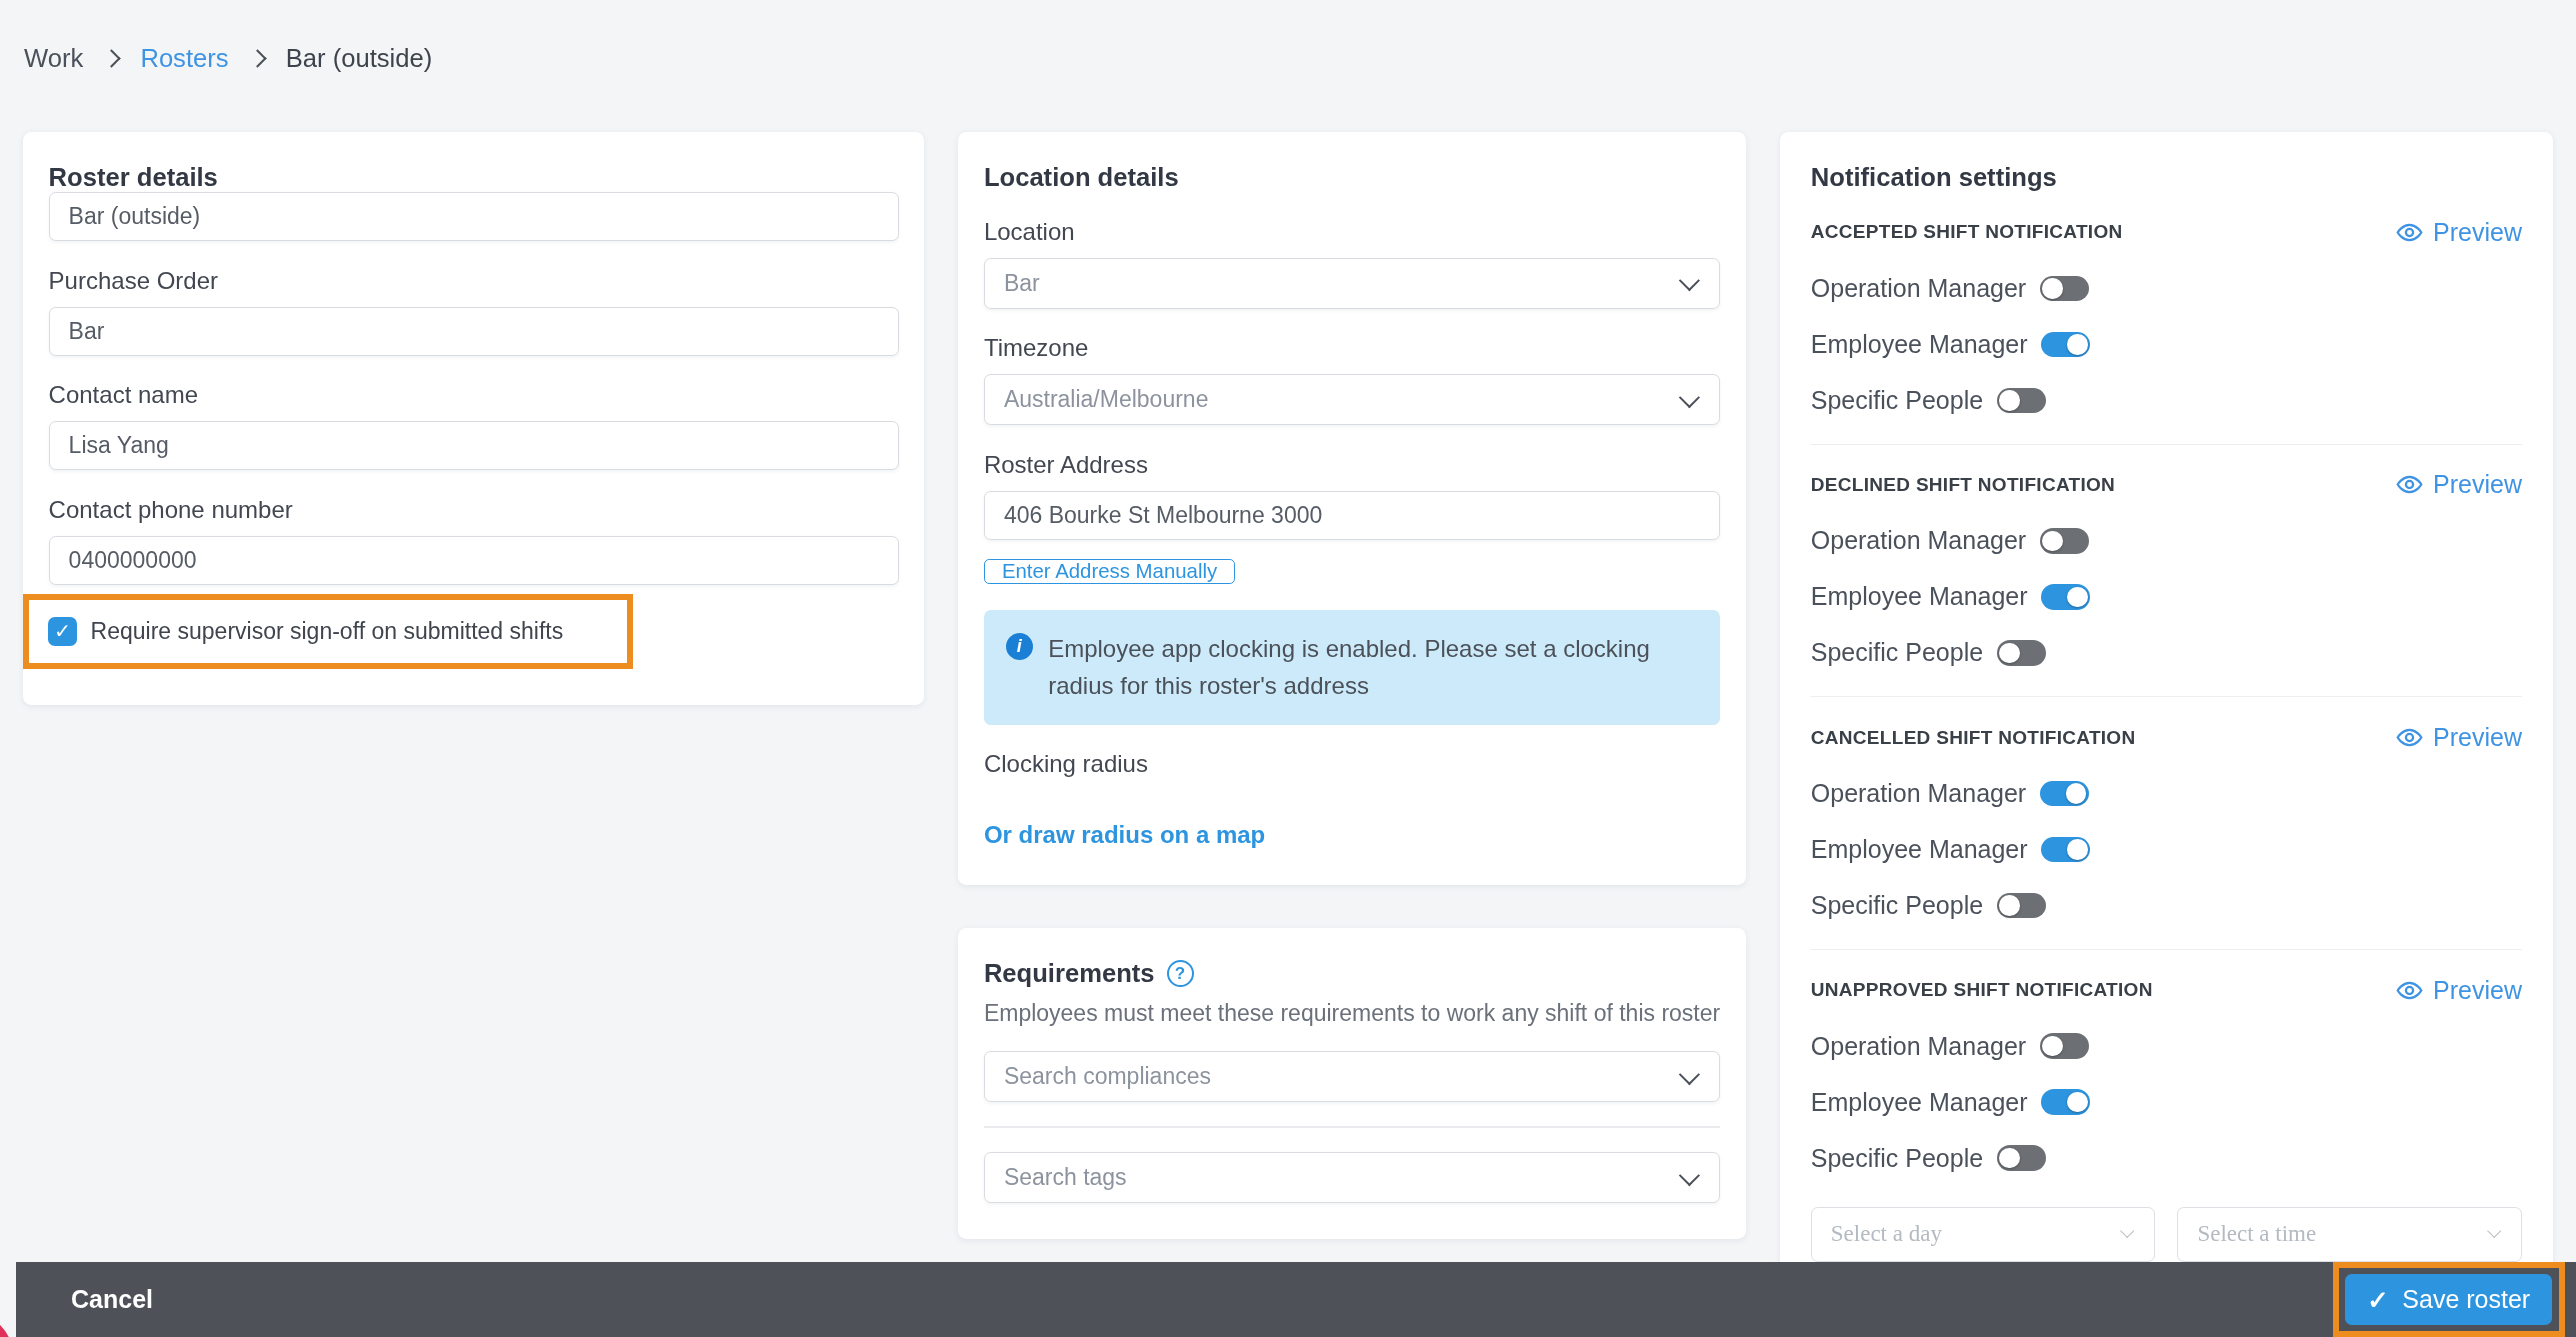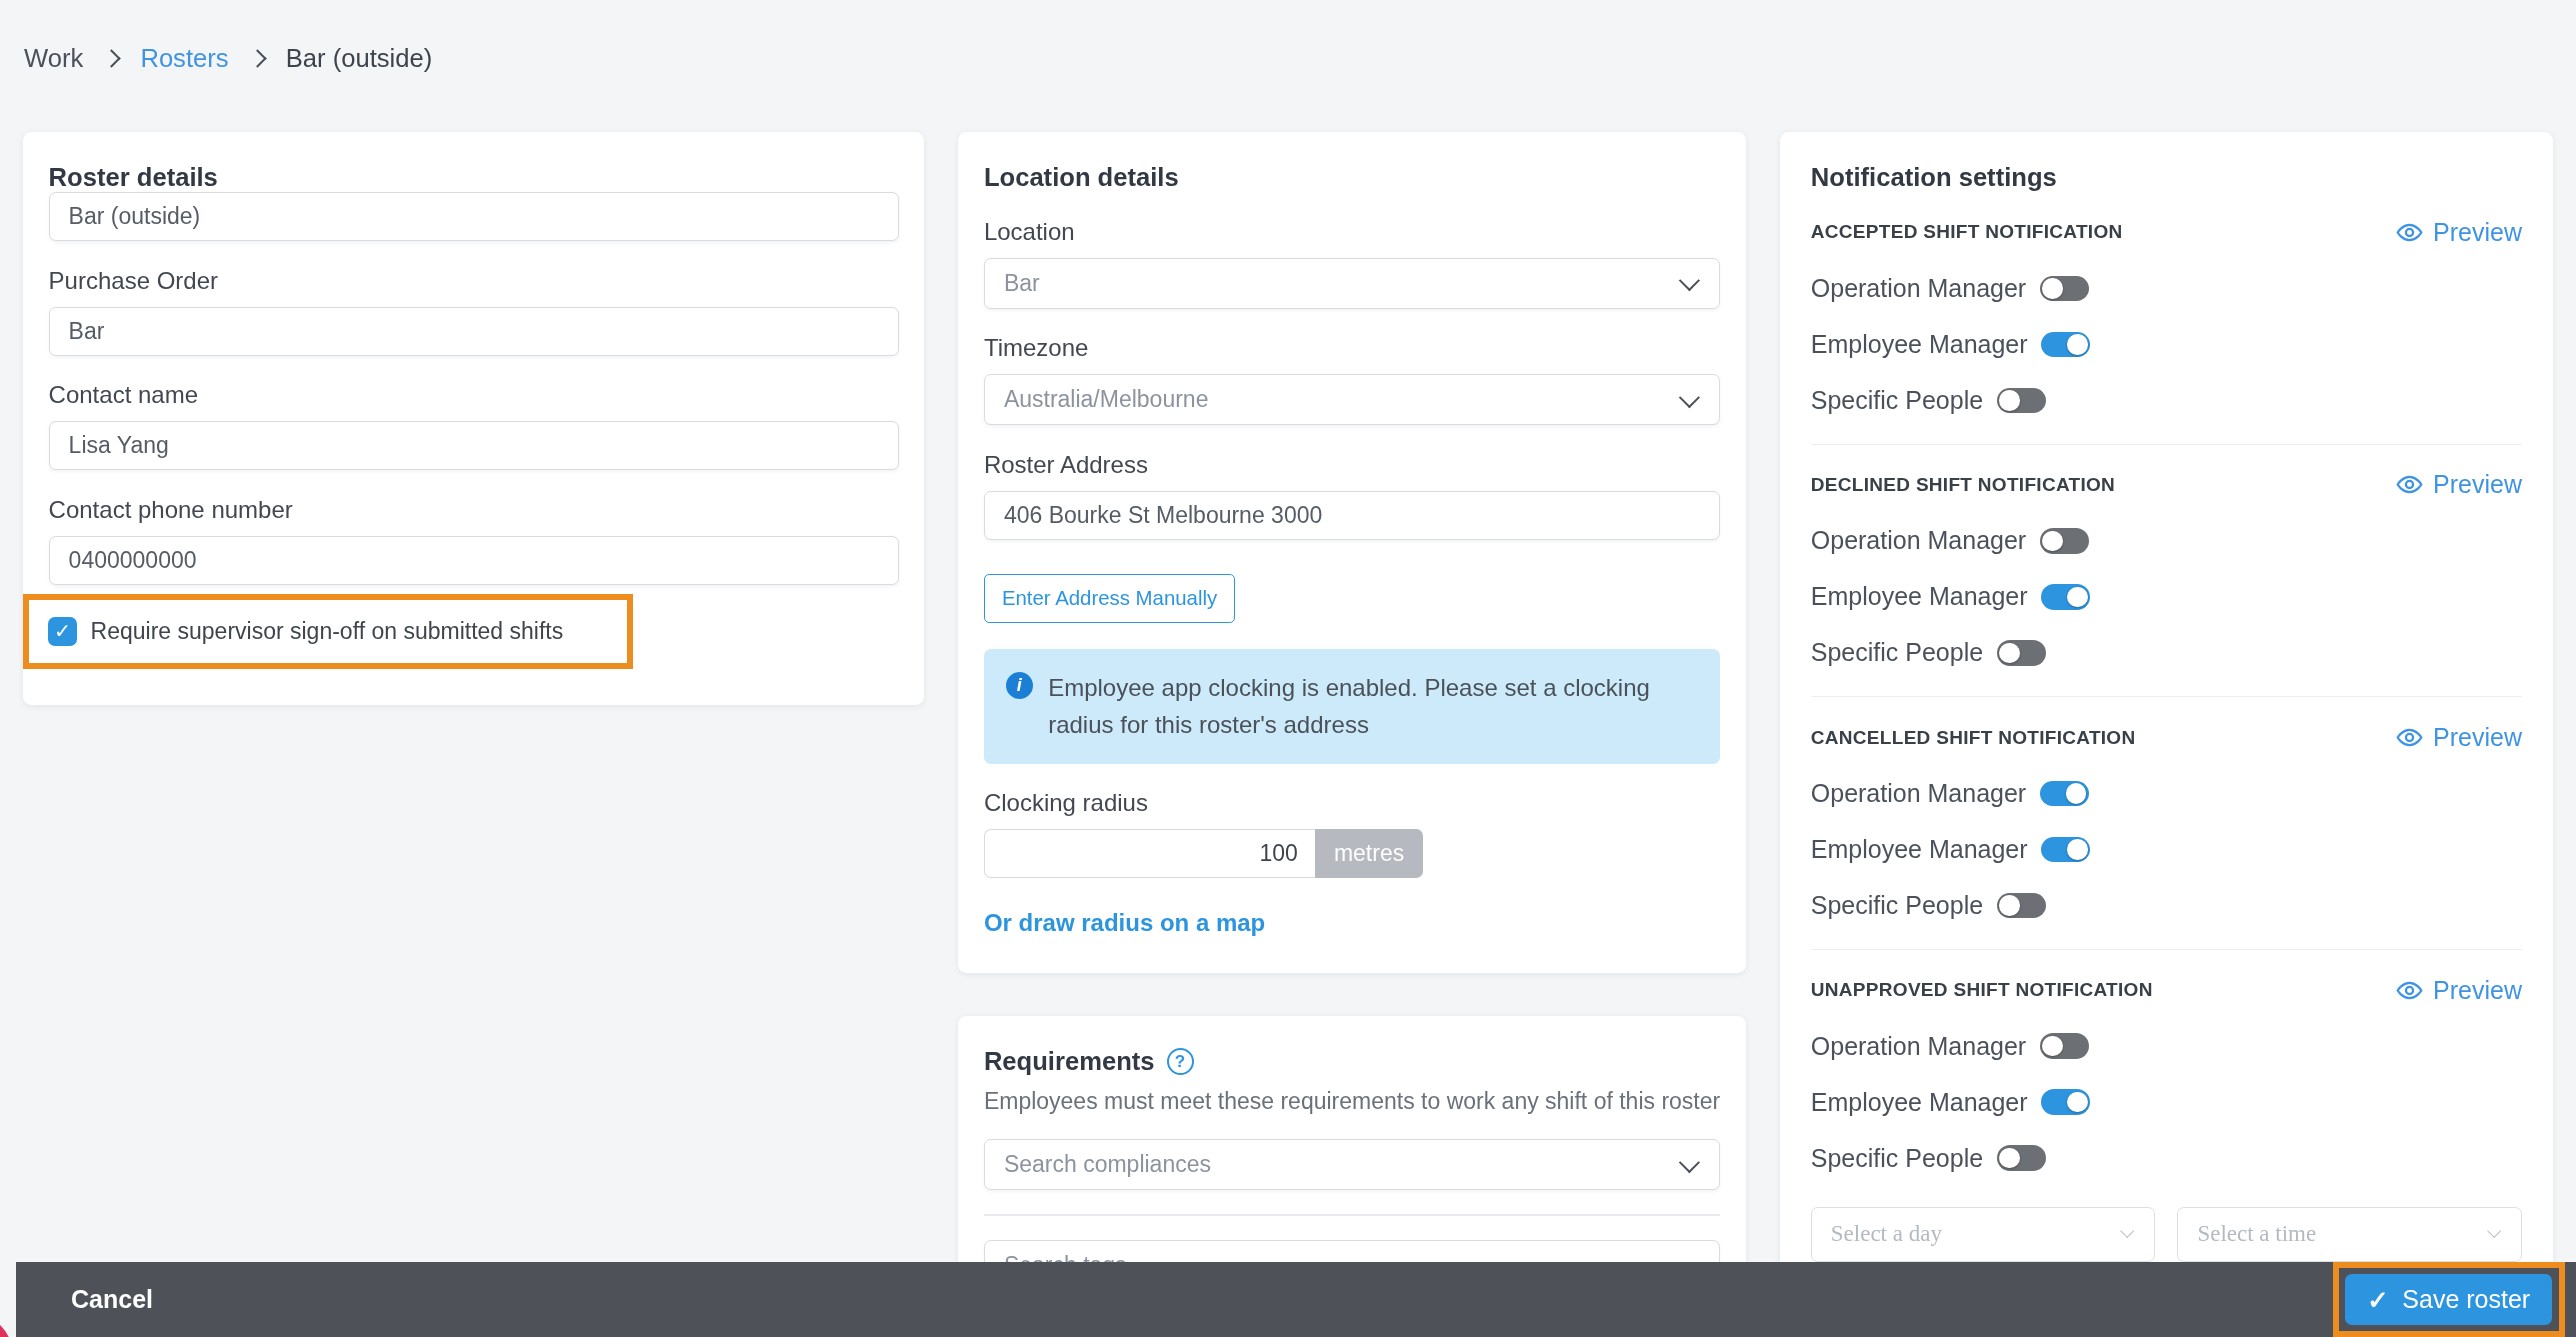--- a/index.html
+++ b/index.html
@@ -37,22 +37,22 @@
   .select.small .chev{width:9.4px;height:9.4px;border-right:1.7px solid #b9bfc6;border-bottom:1.7px solid #b9bfc6;}
 
   
   .highlight-box{border:6px solid #ee8d1f;box-sizing:border-box;width:610px;margin:8.5px 0 0 -25.6px;
     padding:17px 13.6px 17px 19px;display:flex;align-items:center;gap:13.6px;background:transparent;}
   .checkbox{width:29px;height:29px;border-radius:6.8px;background:#2d95e0;color:#fff;display:flex;align-items:center;
     justify-content:center;font-size:20.4px;flex:0 0 auto;cursor:pointer;}
   .checkbox-label{font-size:23px;color:#3f444d;white-space:nowrap;}
 
   
-  .manual-btn{margin-top:34px;display:inline-block;border:1.7px solid #2d95e0;color:#2d95e0;background:#fff;
-    border-radius:5.1px;font-size:20.4px;padding:12px 17px;cursor:pointer;font-family:"Liberation Sans",sans-serif;}
+  .manual-btn{margin-top:19px;display:inline-block;border:1.7px solid #2d95e0;color:#2d95e0;background:#fff;
+    border-radius:5.1px;font-size:20.4px;padding:0 17px;cursor:pointer;font-family:"Liberation Sans",sans-serif;}
   .info-box{margin-top:25.6px;background:#cdeafa;border-radius:6.8px;padding:20.4px 22px;display:flex;gap:15.3px;align-items:flex-start;}
   .info-icon{width:27px;height:27px;border-radius:50%;background:#1b80d5;color:#fff;font-size:18px;font-weight:bold;
     display:flex;align-items:center;justify-content:center;flex:0 0 auto;margin-top:3.4px;font-style:italic;}
   .info-text{font-size:24px;color:#4b5158;line-height:1.55;max-width:681px;}
   .radius-group{margin-top:12px;display:flex;width:354px;height:49px;}
   .radius-input{flex:1;box-sizing:border-box;border:1.7px solid #d8dbdf;border-right:none;border-radius:6.8px 0 0 6.8px;
     font-size:23px;color:#3f444c;text-align:right;padding:0 17px;outline:none;font-family:"Liberation Sans",sans-serif;}
   .radius-suffix{background:#b6bac0;color:#fdfdfd;font-size:23px;display:flex;align-items:center;padding:0 19px;border-radius:0 6.8px 6.8px 0;}
   .map-link{display:inline-block;margin-top:31px;font-size:24px;font-weight:bold;color:#2d95e0;cursor:pointer;}
 
@@ -147,24 +147,20 @@
         <input class="text-input" value="406 Bourke St Melbourne 3000" style="">
 
         <button class="manual-btn">Enter Address Manually</button>
 
         <div class="info-box">
           <span class="info-icon">i</span>
           <span class="info-text">Employee app clocking is enabled. Please set a clocking radius for this roster's address</span>
         </div>
 
         <div class="field-label">Clocking radius</div>
-        <div class="radius-group">
-          <input class="radius-input" value="100" style="">
-          <span class="radius-suffix">metres</span>
-        </div>
 
         <span class="map-link">Or draw radius on a map</span>
       </section>
 
       <section class="card">
         <div class="req-head">
           <h2 class="card-title">Requirements</h2>
           <span class="q-icon">?</span>
         </div>
         <div class="req-sub">Employees must meet these requirements to work any shift of this roster</div>

